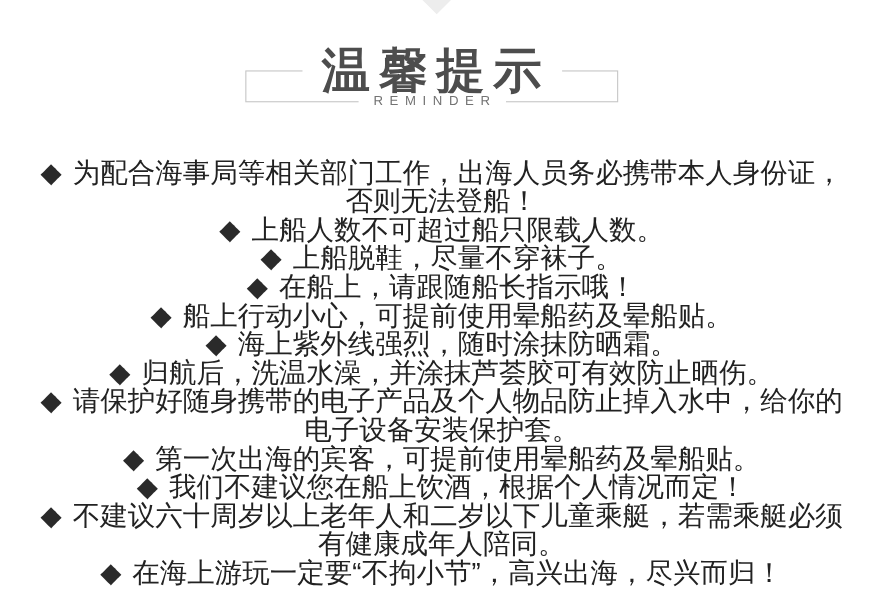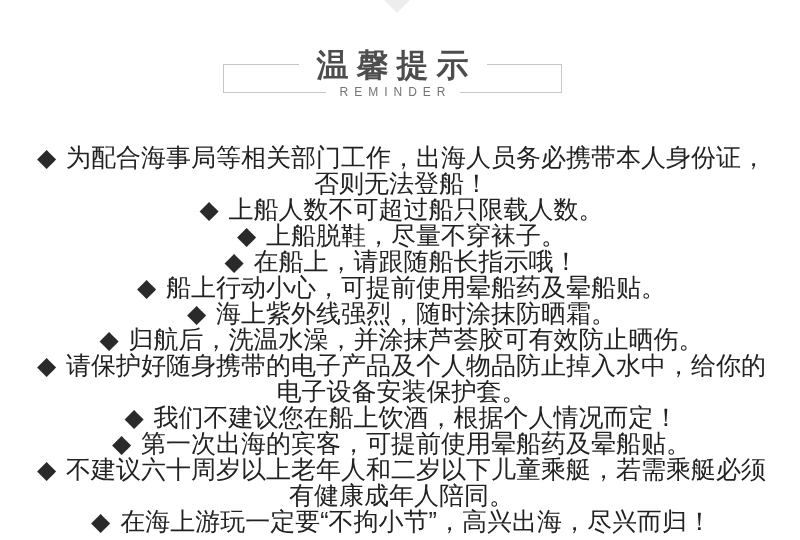--- a/index.html
+++ b/index.html
@@ -31,21 +31,21 @@
     height: 27px;
     border: 1px solid #c6c6c6;
   }
   .header-title {
     position: absolute;
     left: 50%;
     top: 0;
     transform: translate(-50%, -50%);
     background: #ffffff;
     padding: 0 10px 0 18px;
-    font-size: 32px;
+    font-size: 44px;
     font-weight: bold;
     line-height: 1;
     color: #4d4d4d;
     letter-spacing: 8px;
     white-space: nowrap;
   }
   .header-subtitle {
     position: absolute;
     left: 50%;
     top: 100%;
@@ -89,19 +89,19 @@
 
   <div class="tips">
     <div class="tip"><span class="bullet">◆</span><span>为配合海事局等相关部门工作，出海人员务必携带本人身份证，否则无法登船！</span></div>
     <div class="tip"><span class="bullet">◆</span><span>上船人数不可超过船只限载人数。</span></div>
     <div class="tip"><span class="bullet">◆</span><span>上船脱鞋，尽量不穿袜子。</span></div>
     <div class="tip"><span class="bullet">◆</span><span>在船上，请跟随船长指示哦！</span></div>
     <div class="tip"><span class="bullet">◆</span><span>船上行动小心，可提前使用晕船药及晕船贴。</span></div>
     <div class="tip"><span class="bullet">◆</span><span>海上紫外线强烈，随时涂抹防晒霜。</span></div>
     <div class="tip"><span class="bullet">◆</span><span>归航后，洗温水澡，并涂抹芦荟胶可有效防止晒伤。</span></div>
     <div class="tip"><span class="bullet">◆</span><span>请保护好随身携带的电子产品及个人物品防止掉入水中，给你的电子设备安装保护套。</span></div>
+    <div class="tip"><span class="bullet">◆</span><span>第一次出海的宾客，可提前使用晕船药及晕船贴。</span></div>
     <div class="tip"><span class="bullet">◆</span><span>我们不建议您在船上饮酒，根据个人情况而定！</span></div>
-    <div class="tip"><span class="bullet">◆</span><span>第一次出海的宾客，可提前使用晕船药及晕船贴。</span></div>
     <div class="tip"><span class="bullet">◆</span><span>不建议六十周岁以上老年人和二岁以下儿童乘艇，若需乘艇必须有健康成年人陪同。</span></div>
     <div class="tip"><span class="bullet">◆</span><span>在海上游玩一定要“不拘小节”，高兴出海，尽兴而归！</span></div>
   </div>
 
 </div>
 
 </body></html>

